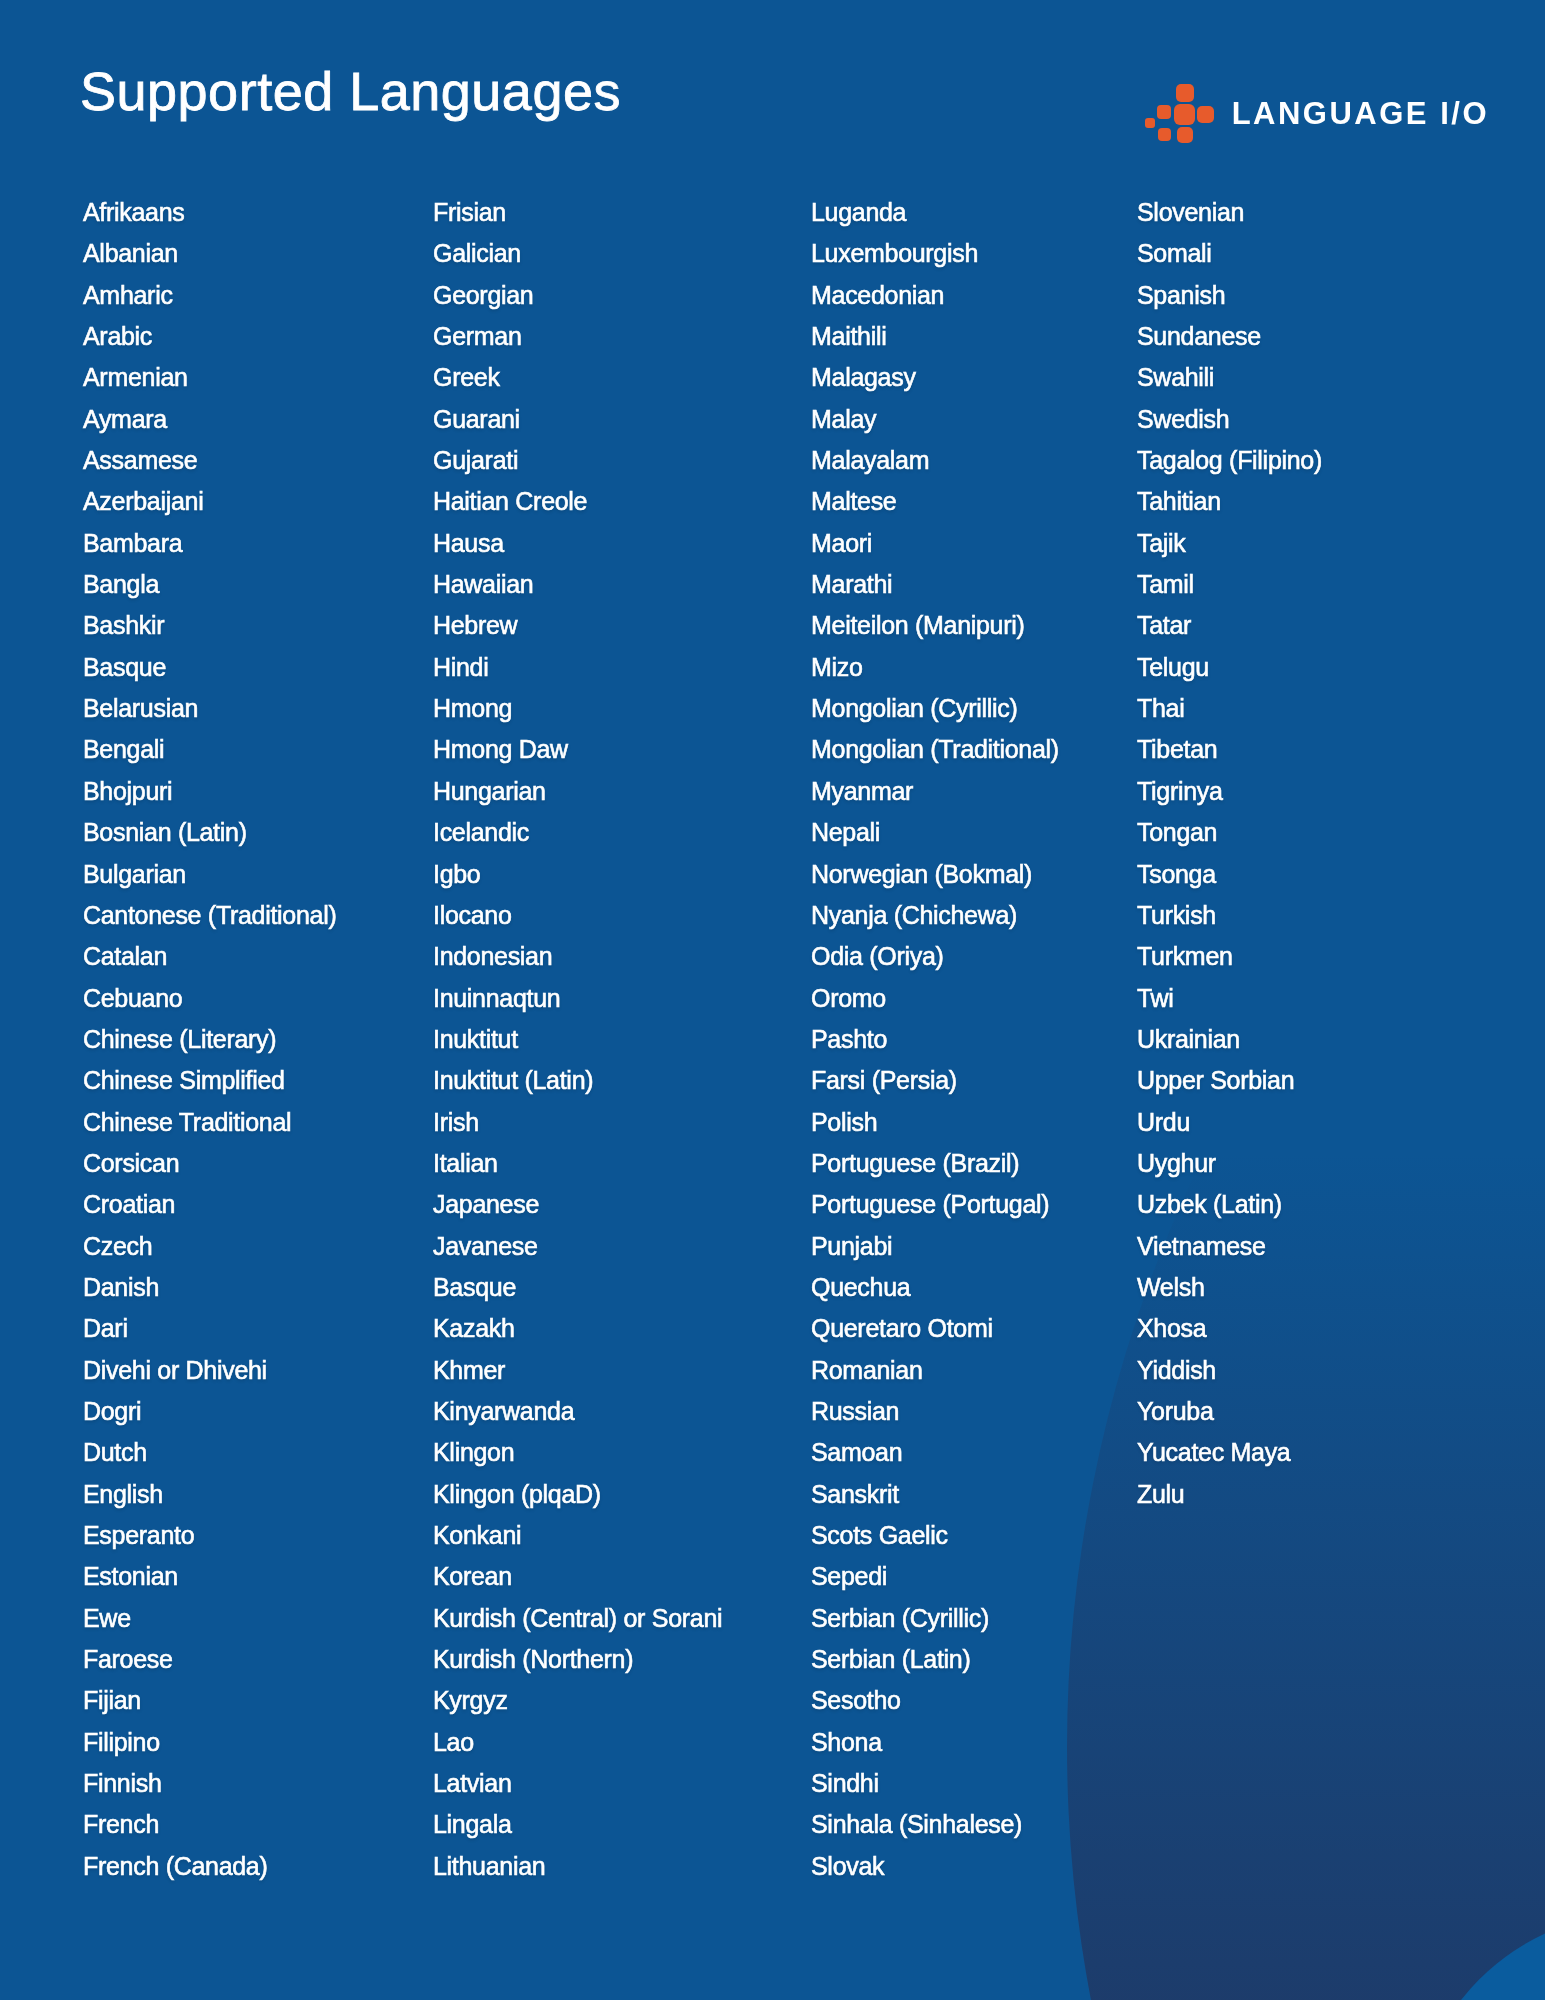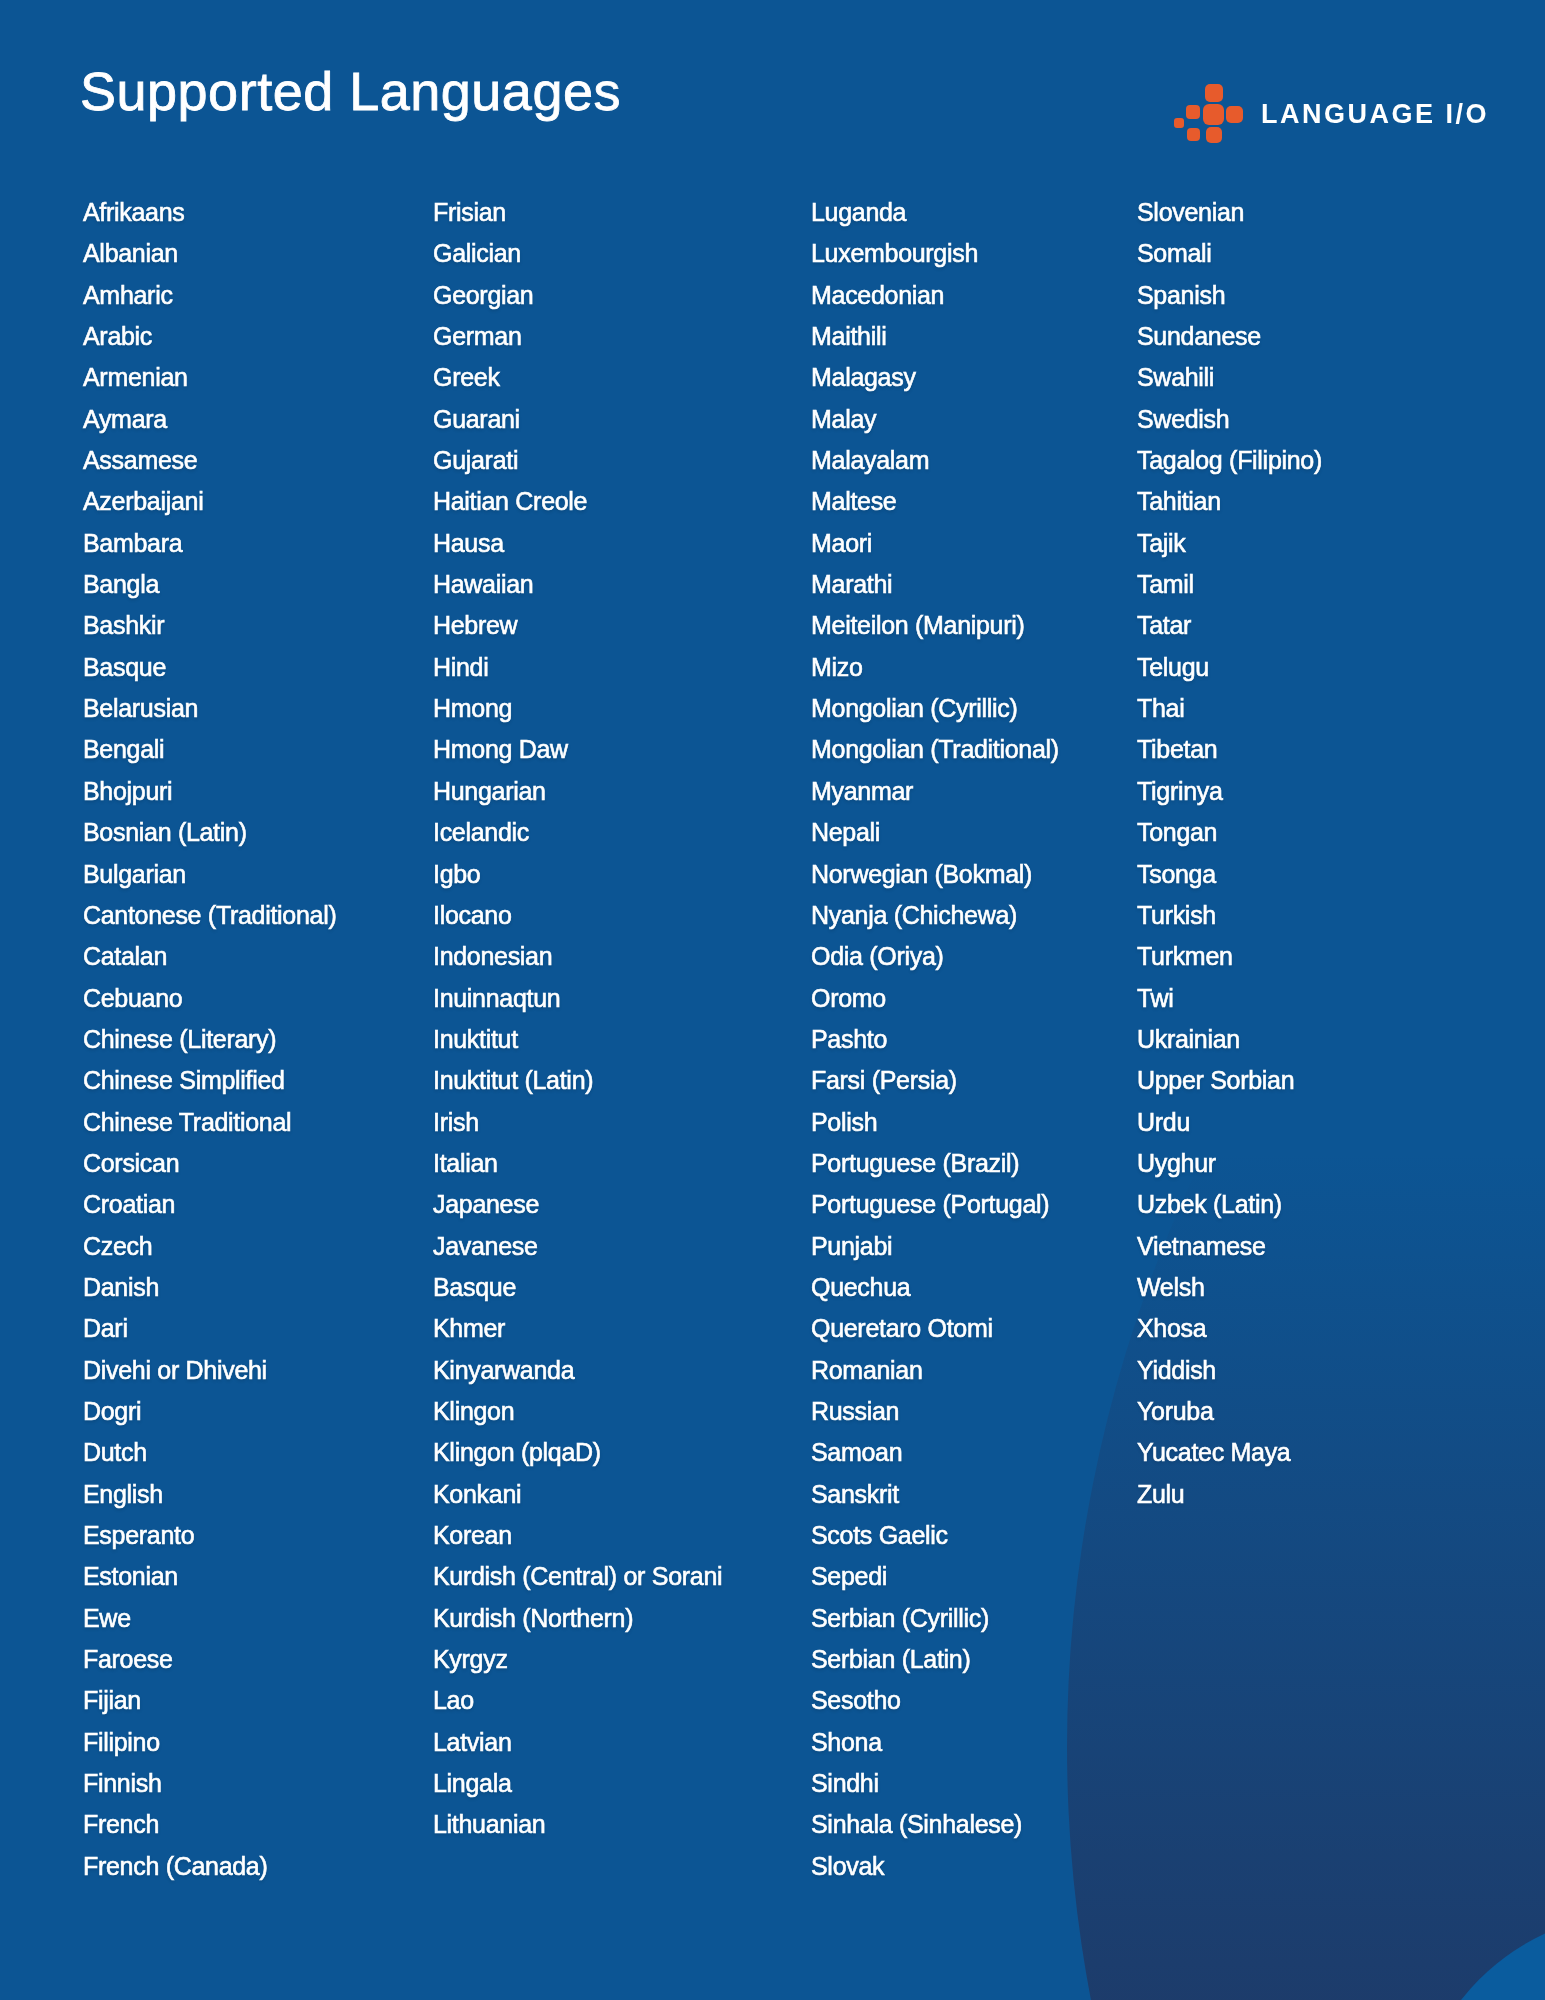--- a/index.html
+++ b/index.html
@@ -72,21 +72,21 @@
   }
   .sq-top     {left:31px;top:0;   width:18px;height:18px;border-radius:5px;}
   .sq-center  {left:29px;top:20px;width:21px;height:21px;border-radius:6px;}
   .sq-right   {left:52px;top:22px;width:17px;height:17px;border-radius:5px;}
   .sq-bottom  {left:32px;top:43px;width:16px;height:16px;border-radius:5px;}
   .sq-left-a  {left:12px;top:21px;width:14px;height:14px;border-radius:4px;}
   .sq-left-b  {left:0;   top:34px;width:10px;height:10px;border-radius:3px;}
   .sq-left-c  {left:13px;top:44px;width:13px;height:13px;border-radius:4px;}
   .logo-text{
     color:var(--text);
-    font-size:27px;
+    font-size:31px;
     font-weight:700;
     letter-spacing:2.5px;
     white-space:nowrap;
   }
   
   .col{
     position:absolute;
     top:192px;
     width:350px;
   }
@@ -192,20 +192,21 @@
         <div class="lang-item">Ilocano</div>
         <div class="lang-item">Indonesian</div>
         <div class="lang-item">Inuinnaqtun</div>
         <div class="lang-item">Inuktitut</div>
         <div class="lang-item">Inuktitut (Latin)</div>
         <div class="lang-item">Irish</div>
         <div class="lang-item">Italian</div>
         <div class="lang-item">Japanese</div>
         <div class="lang-item">Javanese</div>
         <div class="lang-item">Basque</div>
+        <div class="lang-item">Kazakh</div>
         <div class="lang-item">Khmer</div>
         <div class="lang-item">Kinyarwanda</div>
         <div class="lang-item">Klingon</div>
         <div class="lang-item">Klingon (plqaD)</div>
         <div class="lang-item">Konkani</div>
         <div class="lang-item">Korean</div>
         <div class="lang-item">Kurdish (Central) or Sorani</div>
         <div class="lang-item">Kurdish (Northern)</div>
         <div class="lang-item">Kyrgyz</div>
         <div class="lang-item">Lao</div>

